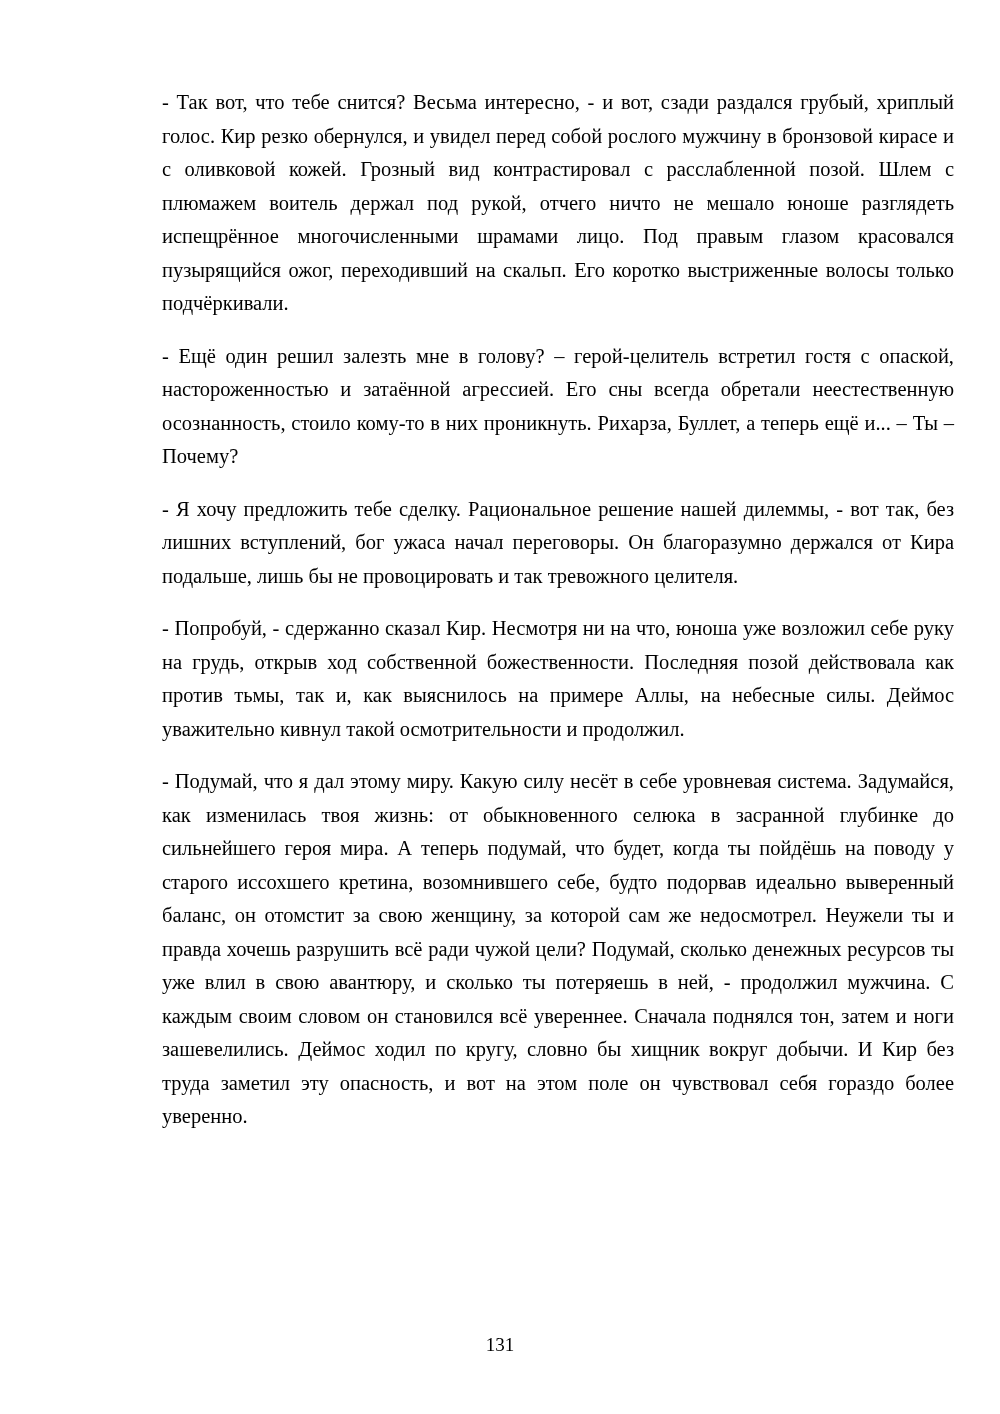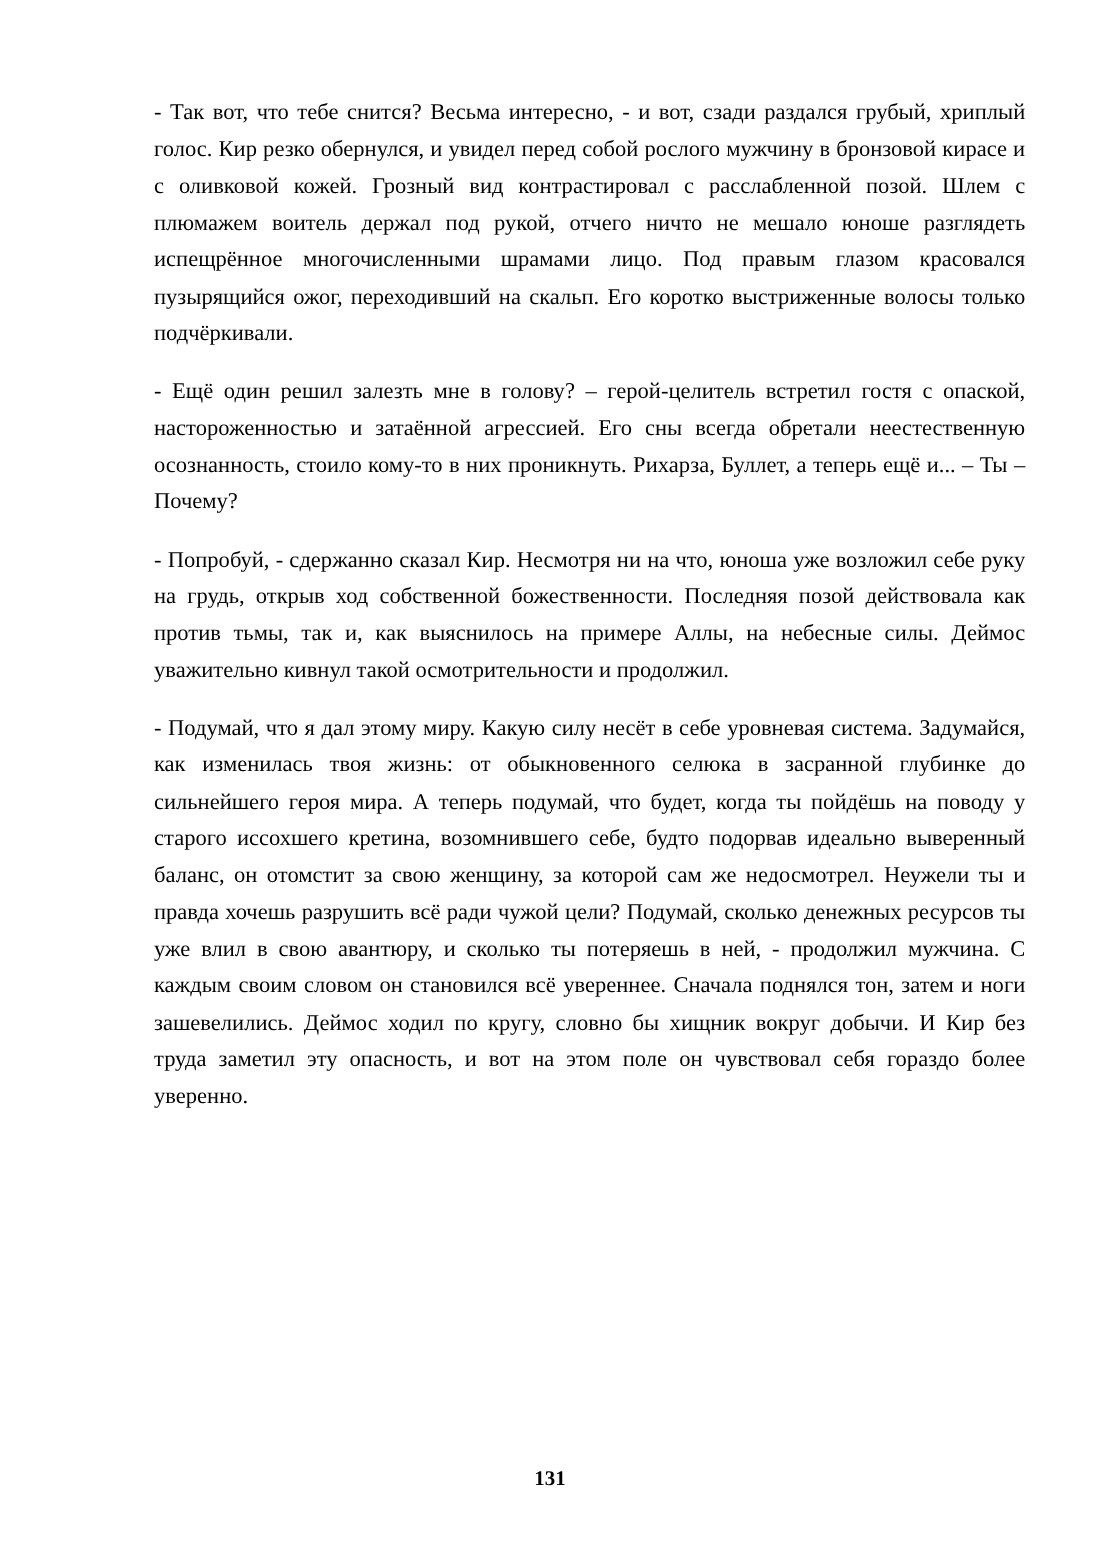--- a/index.html
+++ b/index.html
@@ -16,20 +16,21 @@
   }
   .page {
     position: relative;
     width: 1000px;
     height: 1414px;
     box-sizing: border-box;
     padding: 86px 68px 40px 140px;
   }
   .body-text {
     width: 792px;
+    margin-left: 22px;
   }
   .para {
     font-size: 20.5px;
     line-height: 33.5px;
     text-align: justify;
     text-justify: inter-word;
     margin: 0 0 19px 0;
     text-indent: 0;
     hyphens: none;
   }
@@ -37,27 +38,27 @@
     margin-bottom: 0;
   }
   .page-number {
     position: absolute;
     left: 0;
     right: 0;
     bottom: 58px;
     text-align: center;
     font-size: 19px;
     line-height: 22px;
-    font-weight: bold;
   }
 </style>
 </head>
 <body>
 
 <div class="page">
   <div class="body-text">
     <p class="para">- Так вот, что тебе снится? Весьма интересно, - и вот, сзади раздался грубый, хриплый голос. Кир резко обернулся, и увидел перед собой рослого мужчину в бронзовой кирасе и с оливковой кожей. Грозный вид контрастировал с расслабленной позой. Шлем с плюмажем воитель держал под рукой, отчего ничто не мешало юноше разглядеть испещрённое многочисленными шрамами лицо. Под правым глазом красовался пузырящийся ожог, переходивший на скальп. Его коротко выстриженные волосы только подчёркивали.</p>
     <p class="para">- Ещё один решил залезть мне в голову? – герой-целитель встретил гостя с опаской, настороженностью и затаённой агрессией. Его сны всегда обретали неестественную осознанность, стоило кому-то в них проникнуть. Рихарза, Буллет, а теперь ещё и... – Ты – Почему?</p>
+    <p class="para">- Я хочу предложить тебе сделку. Рациональное решение нашей дилеммы, - вот так, без лишних вступлений, бог ужаса начал переговоры. Он благоразумно держался от Кира подальше, лишь бы не провоцировать и так тревожного целителя.</p>
     <p class="para">- Попробуй, - сдержанно сказал Кир. Несмотря ни на что, юноша уже возложил себе руку на грудь, открыв ход собственной божественности. Последняя позой действовала как против тьмы, так и, как выяснилось на примере Аллы, на небесные силы. Деймос уважительно кивнул такой осмотрительности и продолжил.</p>
     <p class="para">- Подумай, что я дал этому миру. Какую силу несёт в себе уровневая система. Задумайся, как изменилась твоя жизнь: от обыкновенного селюка в засранной глубинке до сильнейшего героя мира. А теперь подумай, что будет, когда ты пойдёшь на поводу у старого иссохшего кретина, возомнившего себе, будто подорвав идеально выверенный баланс, он отомстит за свою женщину, за которой сам же недосмотрел. Неужели ты и правда хочешь разрушить всё ради чужой цели? Подумай, сколько денежных ресурсов ты уже влил в свою авантюру, и сколько ты потеряешь в ней, - продолжил мужчина. С каждым своим словом он становился всё увереннее. Сначала поднялся тон, затем и ноги зашевелились. Деймос ходил по кругу, словно бы хищник вокруг добычи. И Кир без труда заметил эту опасность, и вот на этом поле он чувствовал себя гораздо более уверенно.</p>
   </div>
   <div class="page-number">131</div>
 </div>
 
 </body></html>

